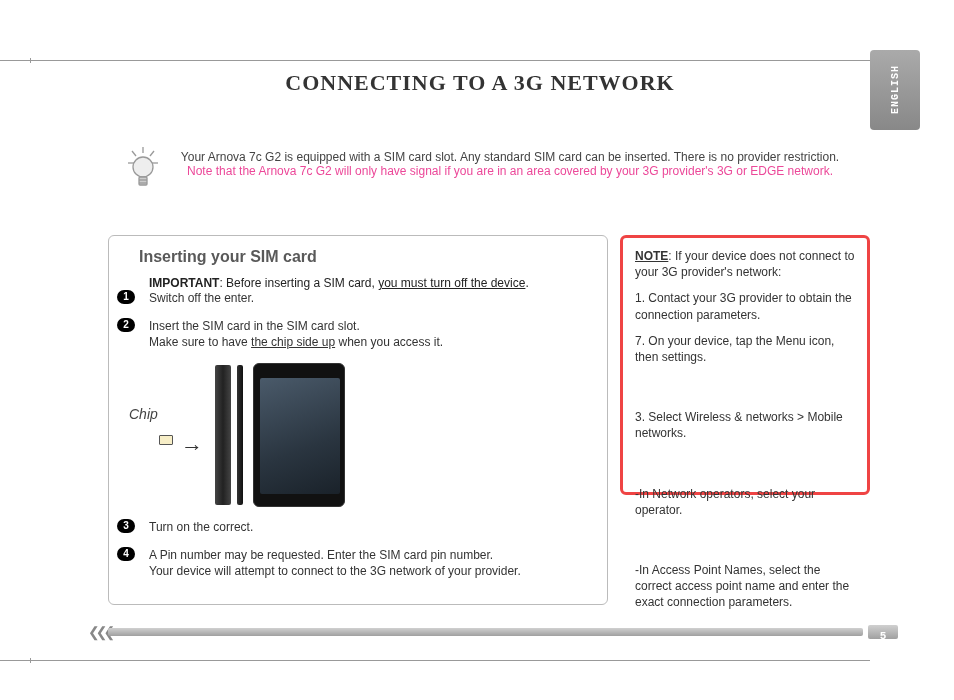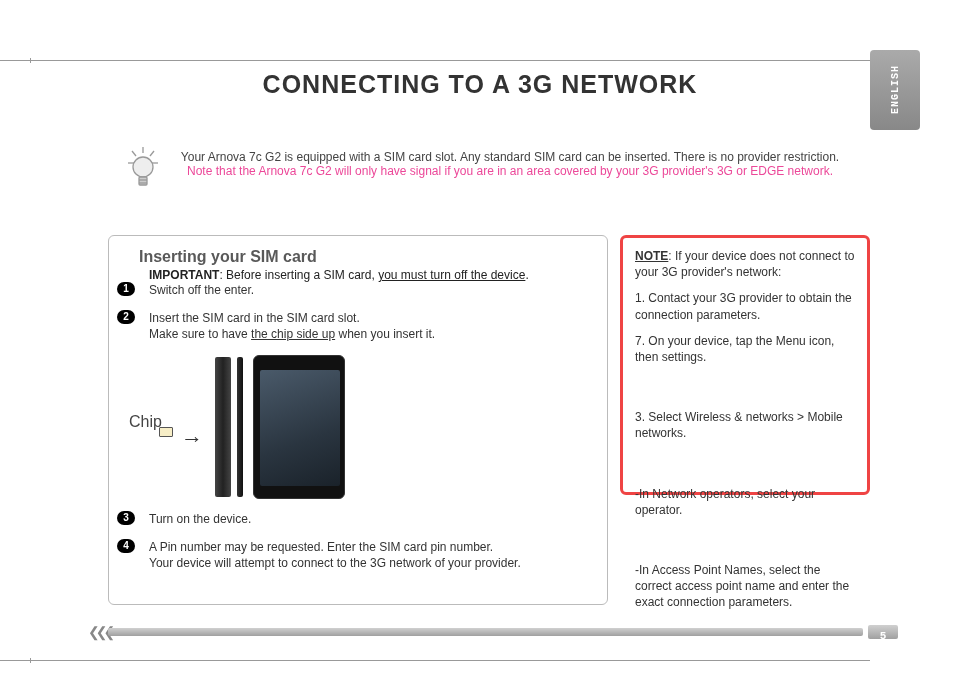--- a/index.html
+++ b/index.html
@@ -64,24 +64,24 @@
   .lang-tab span {
     writing-mode: vertical-rl;
     transform: rotate(180deg);
   }
   .title {
     position: absolute;
     top: 70px;
     left: 130px;
     width: 700px;
     text-align: center;
-    font-size: 25px;
+    font-size: 22px;
     letter-spacing: 1px;
     color: #333;
-    font-family: Liberation Sans, sans-serif;
+    font-family: Liberation Serif, serif;
     font-weight: 900;
     text-transform: uppercase;
     font-stretch: condensed;
   }
   .bulb-icon {
     position: absolute;
     top: 145px;
     left: 126px;
   }
   .intro {
@@ -101,21 +101,21 @@
     width: 500px;
     height: 370px;
     border: 1px solid #bbb;
     border-radius: 6px;
     padding: 12px 18px 12px 40px;
   }
   .main-box h2 {
     font-size: 16px;
     font-weight: bold;
     color: #595959;
-    margin-bottom: 2px;
+    margin-bottom: 10px;
     margin-left: -10px;
   }
   .important {
     font-size: 12px;
     color: #222;
   }
   .important b { font-weight: bold; }
   .step {
     position: relative;
     font-size: 12px;
@@ -140,23 +140,24 @@
   }
   .u { text-decoration: underline; }
   .device-img {
     margin: 6px 0 6px 0;
     position: relative;
     height: 150px;
   }
   .chip-label {
     position: absolute;
     left: -20px;
-    top: 62px;
-    font-size: 16px;
+    top: 48px;
+    font-size: 14px;
     color: #444;
+    font-style: italic;
   }
   .sim-chip {
     position: absolute;
     left: 10px;
     top: 78px;
     width: 14px;
     height: 10px;
     border: 1px solid #555;
     border-radius: 1px;
     background: #f7eec7;
@@ -298,38 +299,38 @@
 
   <div class="step">
     <div class="step-num">1</div>
     <span>Switch off the enter.</span>
   </div>
 
   <div class="step">
     <div class="step-num">2</div>
     <div>Insert the SIM card in the SIM card slot.</div>
     <div>
-      <span>Make sure to have </span><span class="u">the chip side up</span><span> when you insert it.</span>
+      <span>Make sure to have </span><span class="u">the chip side up</span><span> when you access it.</span>
     </div>
 
     <div class="device-img">
       <div class="chip-label">Chip</div>
       <div class="sim-chip"></div>
       <div class="arrow">→</div>
       <div class="tablet-side"></div>
       <div class="tablet-side2"></div>
       <div class="tablet-front">
         <div class="tablet-screen"></div>
       </div>
     </div>
   </div>
 
   <div class="step">
     <div class="step-num">3</div>
-    <span>Turn on the device.</span>
+    <span>Turn on the correct.</span>
   </div>
 
   <div class="step" style="margin-bottom:0;">
     <div class="step-num">4</div>
     <div>A Pin number may be requested. Enter the SIM card pin number.</div>
     <div>Your device will attempt to connect to the 3G network of your provider.</div>
   </div>
 </div>
 
 <div class="note-box">

